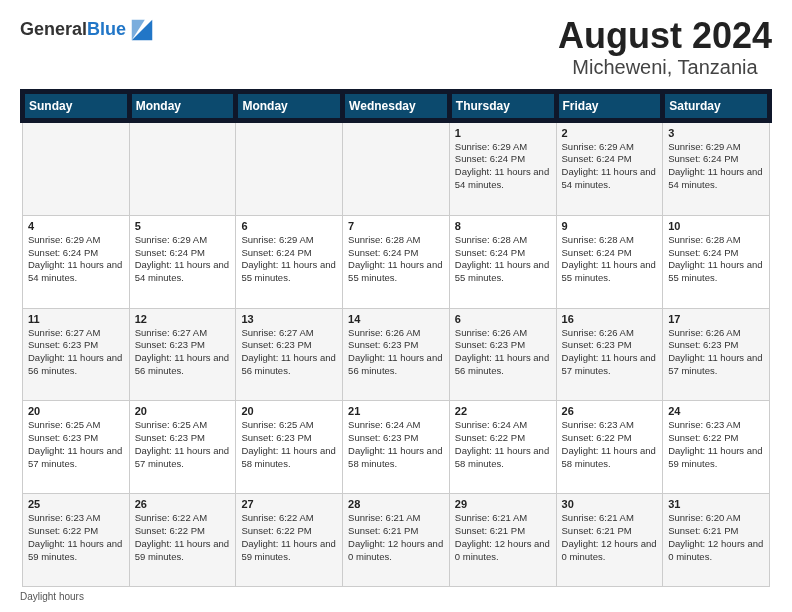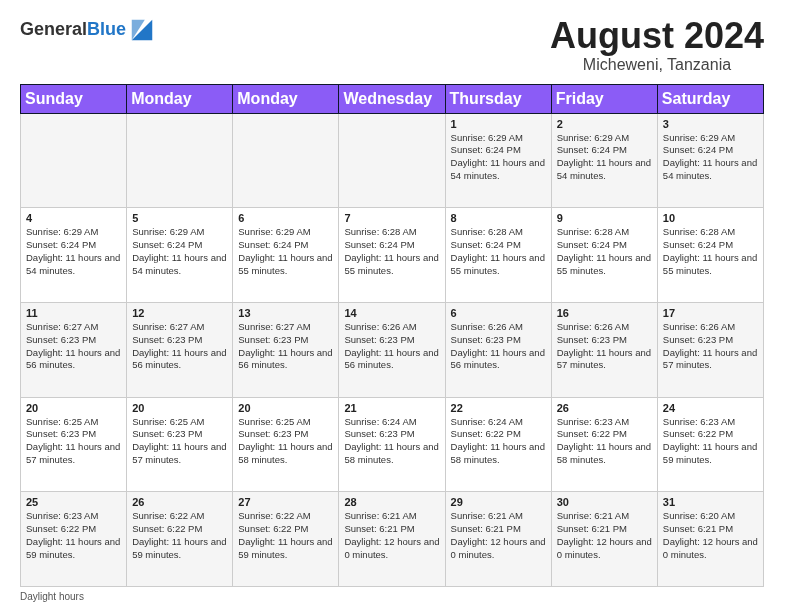--- a/index.html
+++ b/index.html
@@ -6,21 +6,21 @@
     body {
       font-family: Arial, sans-serif;
       background: #fff;
       width: 792px;
       height: 612px;
       overflow: hidden;
     }
     .page {
       width: 792px;
       height: 612px;
-      padding: 16px 28px 10px 20px;
+      padding: 16px 20px 10px 20px;
       display: flex;
       flex-direction: column;
     }
     .header {
       display: flex;
       justify-content: space-between;
       align-items: flex-start;
       margin-bottom: 10px;
     }
     .logo {
@@ -42,41 +42,41 @@
     .title-block {
       text-align: center;
     }
     .month-year {
       font-size: 36px;
       font-weight: bold;
       color: #222;
       line-height: 1.1;
     }
     .location {
-      font-size: 16px;
+      font-size: 20px;
       color: #444;
     }
     .calendar {
       flex: 1;
       display: flex;
       flex-direction: column;
     }
     table {
       width: 100%;
       border-collapse: collapse;
       flex: 1;
     }
     thead th {
-      background-color: #8b5cf6;
+      background-color: #0c4a6e;
       color: #fff;
-      font-size: 16px;
+      font-size: 12px;
       font-weight: bold;
       padding: 5px 4px;
       text-align: left;
-      border: 1px solid #0f172a;
+      border: 5px solid #0f172a;
     }
     tbody td {
       border: 1px solid #ccc;
       vertical-align: top;
       padding: 4px 5px;
       font-size: 10px;
       color: #333;
       width: calc(100% / 7);
       background: #fff;
     }

